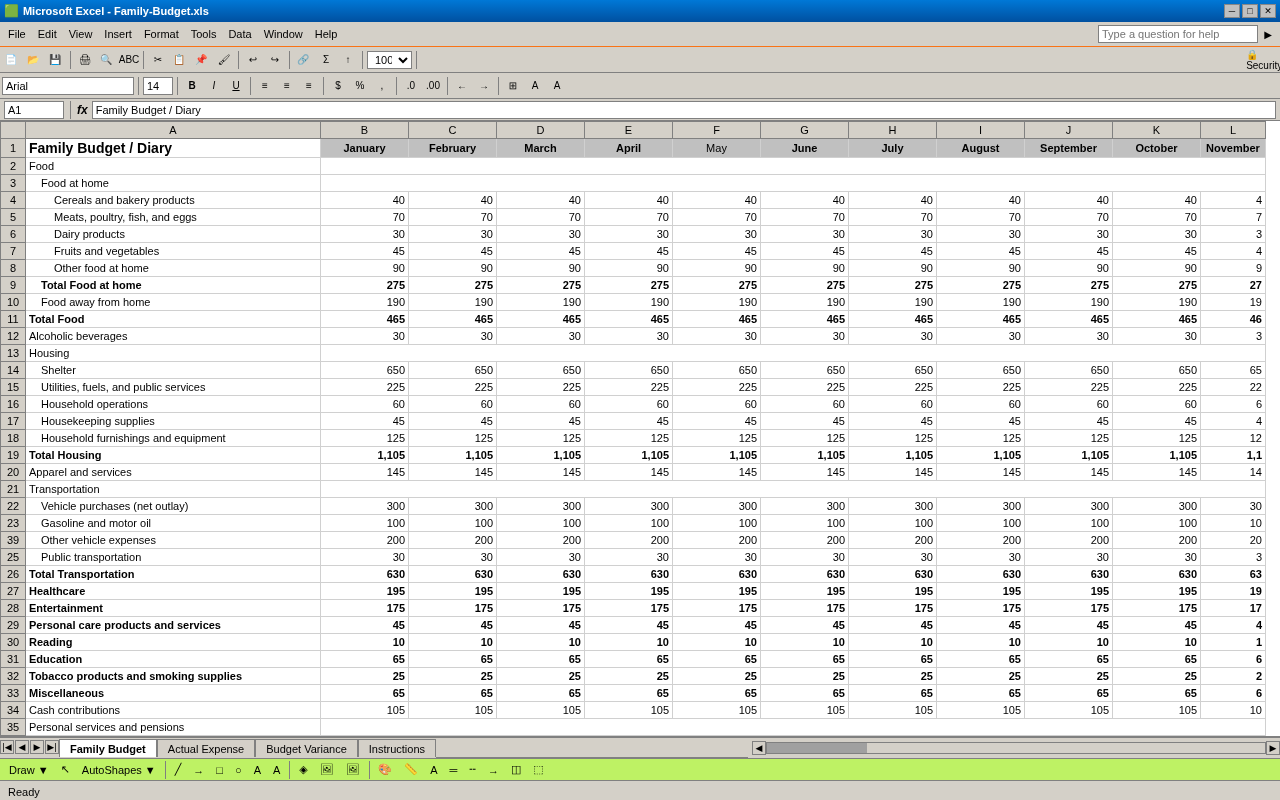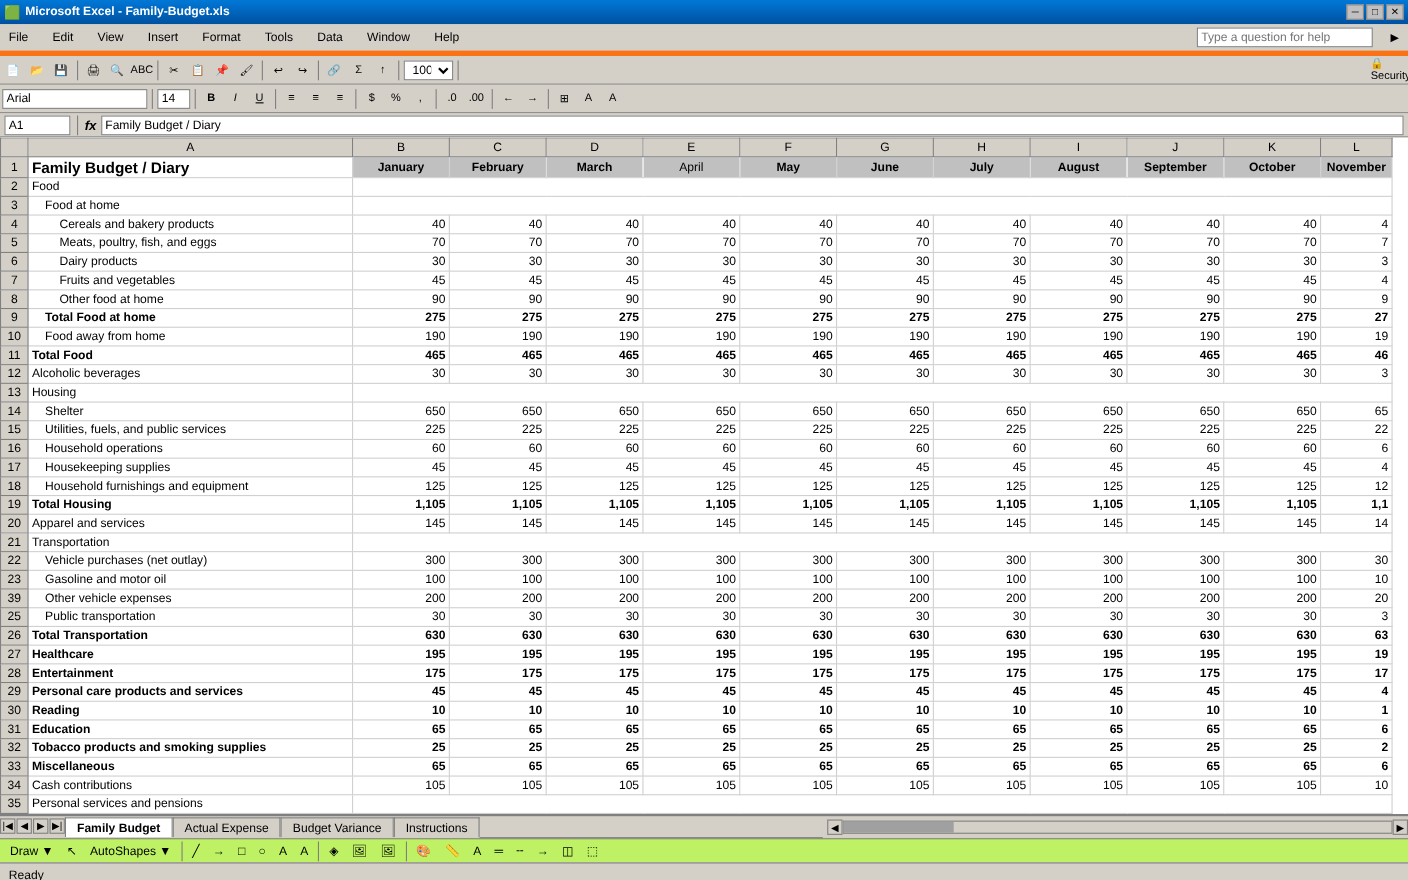--- a/index.html
+++ b/index.html
@@ -19,21 +19,21 @@
     .title-bar-right { display: flex; gap: 2px; }
     .title-btn {
       width: 16px; height: 14px; background: #c0c0c0; border: 1px solid #888;
       font-size: 9px; display: flex; align-items: center; justify-content: center; cursor: pointer;
       color: black;
     }
 
     
     .menu-bar {
       background: #d4d0c8; height: 20px; display: flex; align-items: center;
-      border-bottom: 5px solid #f97316; padding: 12px 2px; gap: 10px;
+      border-bottom: 1px solid #f97316; padding: 12px 2px;
     }
     .menu-item { padding: 2px 6px; font-size: 11px; cursor: pointer; }
 
     
     .toolbar {
       background: #d4d0c8; height: 26px; display: flex; align-items: center;
       border-bottom: 1px solid #808080; padding: 0 2px; gap: 2px;
     }
     .toolbar2 {
       background: #d4d0c8; height: 26px; display: flex; align-items: center;
@@ -276,22 +276,22 @@
       </tr>
     </thead>
     <tbody id="grid-body">
 
       <tr>
         <td class="row-header">1</td>
         <td style="font-size:14px; font-weight:bold;">Family Budget / Diary</td>
         <td style="background:#c0c0c0; text-align:center; font-weight:bold;">January</td>
         <td style="background:#c0c0c0; text-align:center; font-weight:bold;">February</td>
         <td style="background:#c0c0c0; text-align:center; font-weight:bold;">March</td>
-        <td style="background:#c0c0c0; text-align:center; font-weight:normal;">April</td>
-        <td style="background:#c0c0c0; text-align:center; font-weight:bold;margin-left:29px;">May</td>
+        <td style="background:#c0c0c0; text-align:center; font-weight:bold;">April</td>
+        <td style="background:#c0c0c0; text-align:center; font-weight:normal;margin-left:29px;">May</td>
         <td style="background:#c0c0c0; text-align:center; font-weight:bold;">June</td>
         <td style="background:#c0c0c0; text-align:center; font-weight:bold;">July</td>
         <td style="background:#c0c0c0; text-align:center; font-weight:bold;">August</td>
         <td style="background:#c0c0c0; text-align:center; font-weight:bold;">September</td>
         <td style="background:#c0c0c0; text-align:center; font-weight:bold;">October</td>
         <td style="background:#c0c0c0; text-align:center; font-weight:bold;">November</td>
       </tr>
 
       <tr>
         <td class="row-header">2</td>

